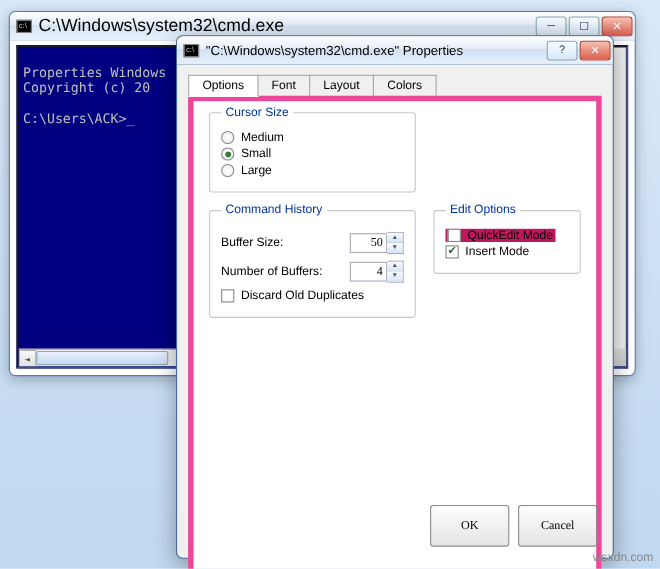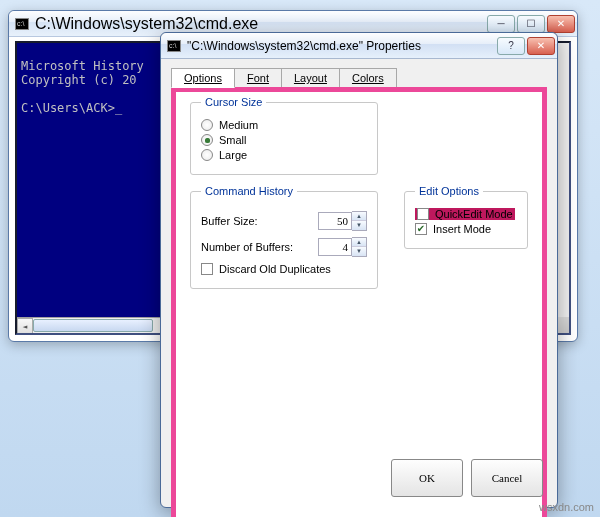--- a/index.html
+++ b/index.html
@@ -80,21 +80,21 @@
   .prop-titlebar {
     height: 26px;
     background: linear-gradient(#fdfeff, #e6eef9 45%, #d2e0f4 46%, #e6f0fb);
     border-bottom: 1px solid #a8b8d0;
     border-radius: 6px 6px 0 0;
     display: flex; align-items:center;
     padding: 0 2px 0 6px;
   }
   .prop-title { flex:1; font-size:12px; color:#000; }
   .prop-body { padding: 8px 10px 10px 10px; }
-  .tabs { display:flex; border-bottom: none; margin-bottom:0;text-decoration:underline; }
+  .tabs { display:flex; border-bottom: none; margin-bottom:0; }
   .tab { padding: 3px 12px; border:1px solid #a8a8a8; background:#f0f0f0; border-bottom:none; position:relative; top:1px; font-size:11px; }
   .tab.active { background:#fff; border-bottom:1px solid #fff; z-index:2; }
   .tab + .tab { margin-left:-1px; }
   .tabpanel {
     border:5px solid #ec4899; background:#fff; height: 456px; padding: 4px 14px; position:relative;
   }
   fieldset.groupbox {
     border:1px solid #c8c8c8;
     border-radius: 3px;
     margin: 0 0 10px 0;
@@ -109,41 +109,41 @@
   .check { width:12px; height:12px; border:1px solid #888; background:#fff; display:inline-flex; align-items:center; justify-content:center; flex:0 0 auto; font-size:10px; color:#2a6a2a; line-height:1;}
   .check:not(.checked) .mark{display:none;}
   .spin-row { display:flex; align-items:center; margin:6px 0; }
   .spin-row .lbl { flex:1; }
   .spin { display:flex; align-items:center; }
   .spin input { width:34px; height:18px; border:1px solid #aab; text-align:right; padding:1px 3px; font:11px "Segoe UI"; }
   .spinbtns{display:flex; flex-direction:column; border:1px solid #aab; border-left:none;}
   .spinbtns div{width:14px; height:9px; background:linear-gradient(#f8fbff,#d8e4f4); font-size:6px; text-align:center; line-height:8px; color:#456; border-bottom:1px solid #ccd;}
   .spinbtns div:last-child{border-bottom:none;}
   .hl { background: #be185d; padding: 0 2px; }
-  .two-col { display:flex; gap:26px; }
+  .two-col { display:flex; gap:16px; }
   .two-col .left { flex: 0 0 188px; }
   .two-col .right { flex: 1; }
   .dlg-buttons { position:absolute; right:14px; bottom:10px; display:flex; gap:8px; }
   .btn { min-width:72px; height:38px; border:1px solid #888; border-radius:3px; background:linear-gradient(#fefefe,#e4e4e4); font:11px "Segoe UI"; padding:0 10px; }
 </style>
 </head>
 <body>
 
 <div class="cmdwin">
   <div class="cmd-titlebar">
     <div class="cmd-icon">c:\</div>
     <div class="cmd-title">C:\Windows\system32\cmd.exe</div>
     <div class="winbtns">
       <div class="winbtn">─</div>
       <div class="winbtn">☐</div>
       <div class="winbtn close">✕</div>
     </div>
   </div>
   <div class="cmd-body">
-<span>Microsoft History</span>
+<span>Properties Windows</span>
 <span>Copyright (c) 20</span>
 <div class="prompt"><span>C:\Users\ACK&gt;</span><span>_</span></div>
     <div class="cmd-scroll-h">
       <div class="arr arrL">◄</div>
       <div class="thumb"></div>
       <div class="arr arrR">►</div>
     </div>
     <div class="cmd-scroll-v"><div class="grip"></div></div>
   </div>
 </div>

